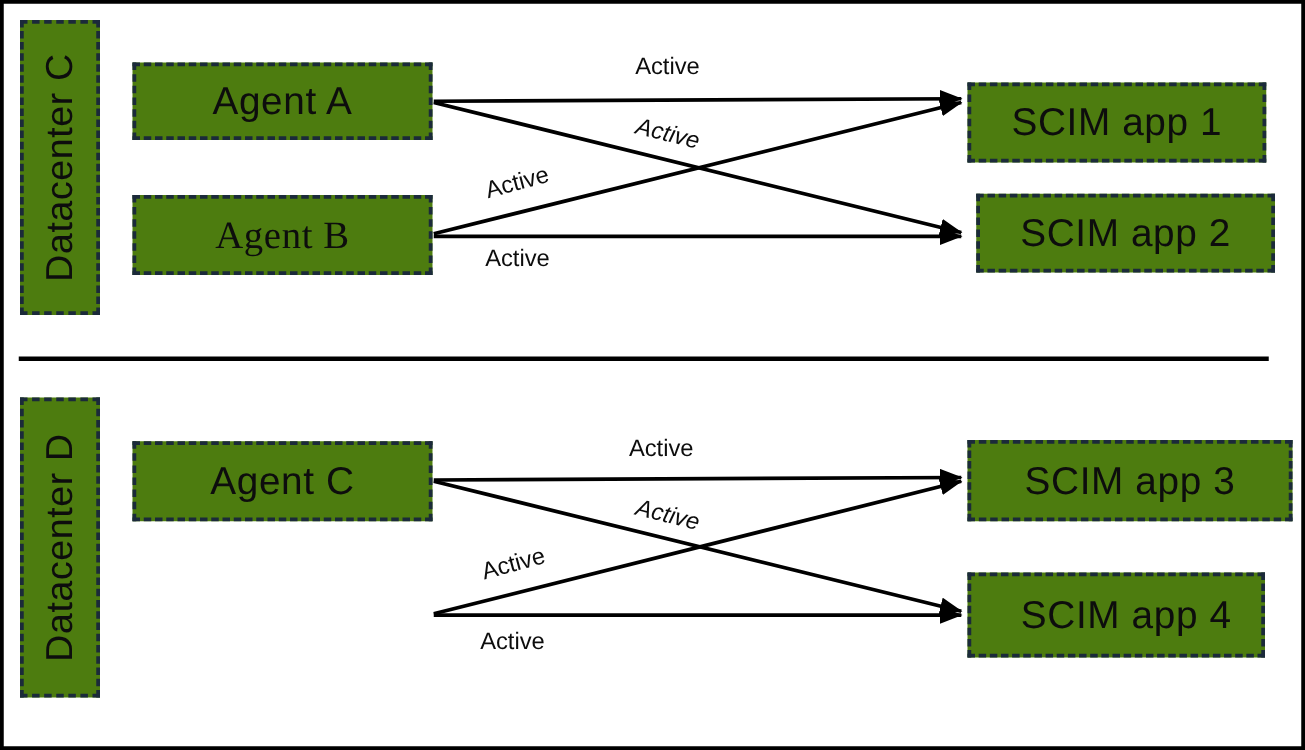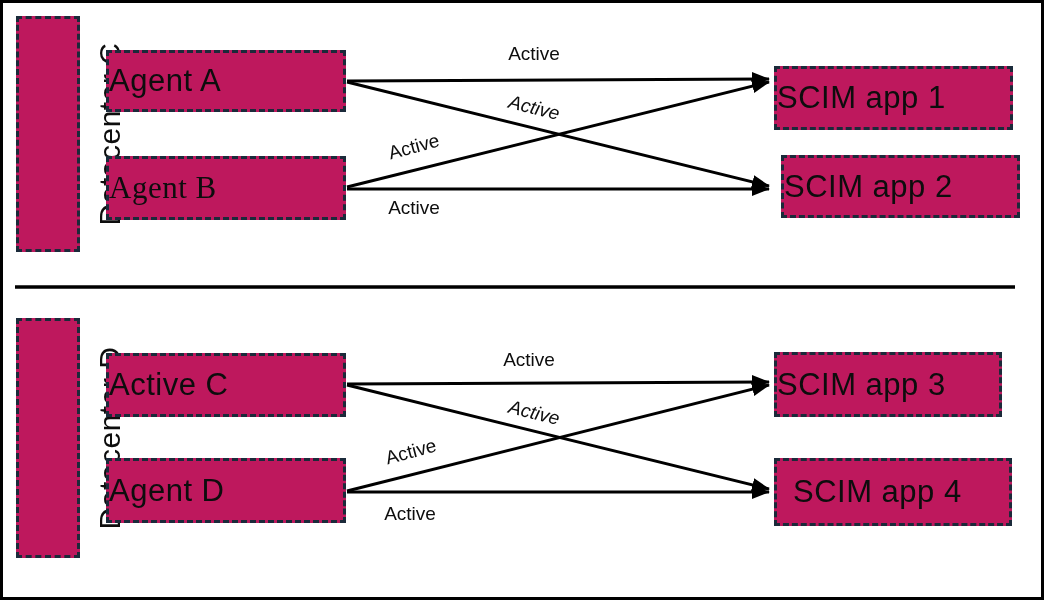--- a/index.html
+++ b/index.html
@@ -26,22 +26,22 @@
     width: 1044px; height: 600px;
   }
   .arrow-line { stroke: var(--arrow-color); stroke-width: 3; }
   .divider-line { stroke: var(--divider-color); stroke-width: 3.5; }
   .node {
     position: absolute;
     box-sizing: border-box;
     border: 3px dashed var(--border-color);
     display: flex;
     align-items: center;
-    justify-content: flex-start;
-    background: #be185d;
+    justify-content: center;
+    background: #4d7c0f;
   }
   .node-label {
     font-size: 31px;
     letter-spacing: 0.5px;
     white-space: nowrap;
   }
   .dc-label {
     font-size: 30px;
     letter-spacing: 0.5px;
     white-space: nowrap;
@@ -99,26 +99,23 @@
 
   <div class="edge-label" style="left:531px; top:51px;">Active</div>
   <div class="edge-label rot-down" style="left:531px; top:105px;">Active</div>
   <div class="edge-label rot-up" style="left:411px; top:144px;">Active</div>
   <div class="edge-label" style="left:411px; top:205px;">Active</div>
 
   <div class="node" style="left:13px; top:315px; width:64px; height:240px;">
     <span class="dc-label">Datacenter D</span>
   </div>
   <div class="node" style="left:103px; top:350px; width:240px; height:64px;">
-    <span class="node-label">Active C</span>
+    <span class="node-label">Agent C</span>
   </div>
-  <div class="node" style="left:103px; top:455px; width:240px; height:65px;">
-    <span class="node-label">Agent D</span>
-  </div>
-  <div class="node" style="left:771px; top:349px; width:228px; height:65px;">
+  <div class="node" style="left:771px; top:349px; width:260px; height:65px;">
     <span class="node-label">SCIM app 3</span>
   </div>
   <div class="node" style="left:771px; top:455px; width:238px; height:68px;padding-left:16px;">
     <span class="node-label">SCIM app 4</span>
   </div>
 
   <div class="edge-label" style="left:526px; top:357px;">Active</div>
   <div class="edge-label rot-down" style="left:531px; top:410px;">Active</div>
   <div class="edge-label rot-up" style="left:408px; top:449px;">Active</div>
   <div class="edge-label" style="left:407px; top:511px;">Active</div>

